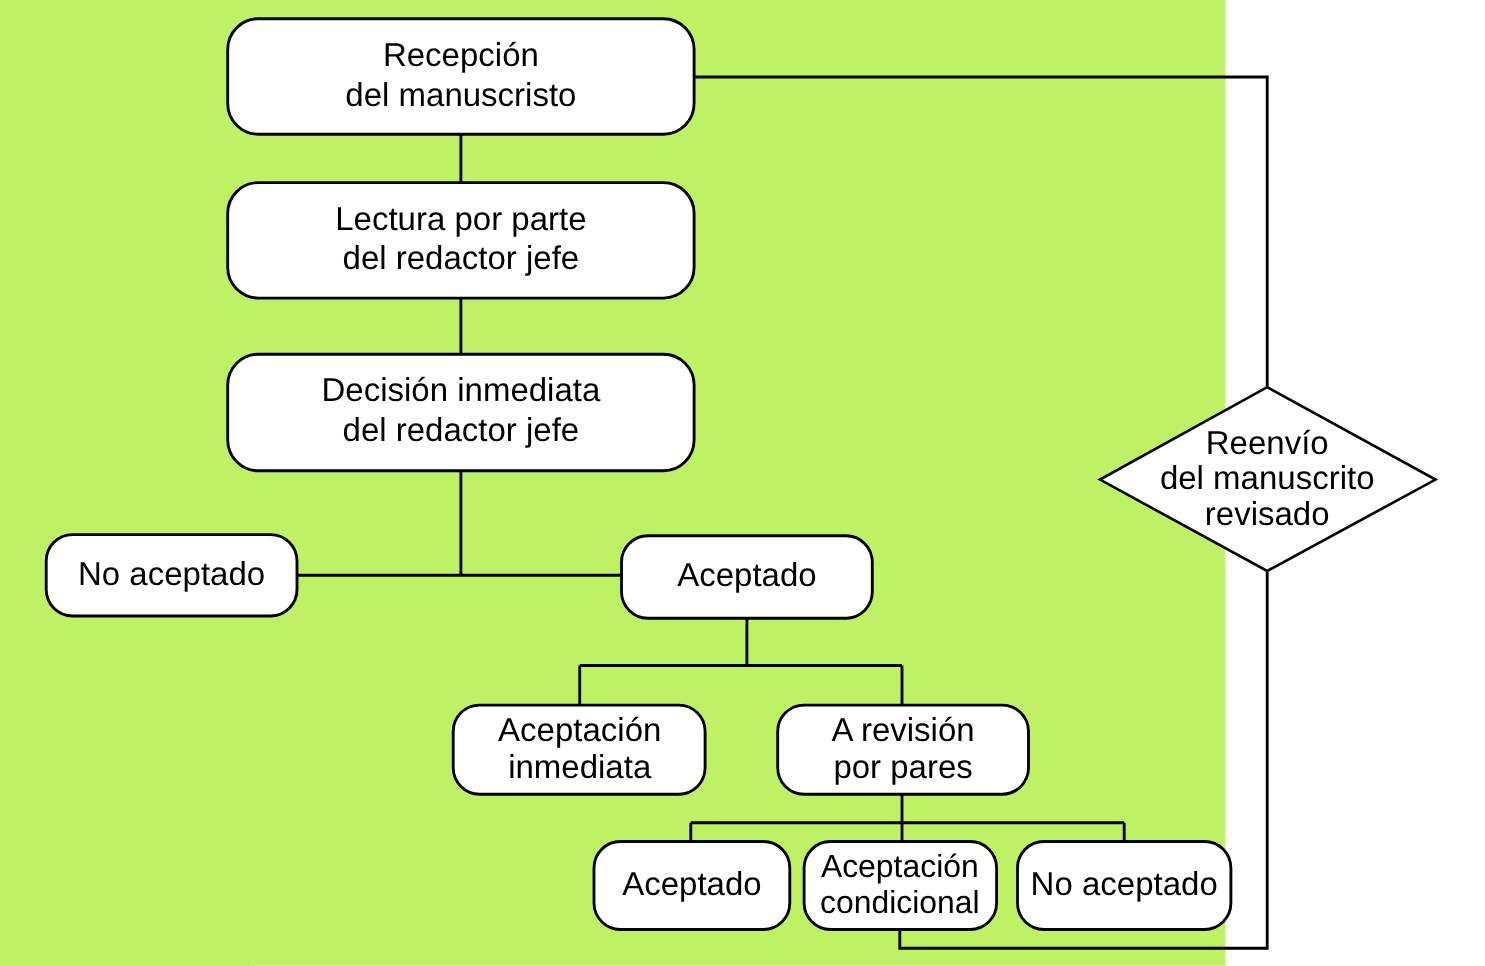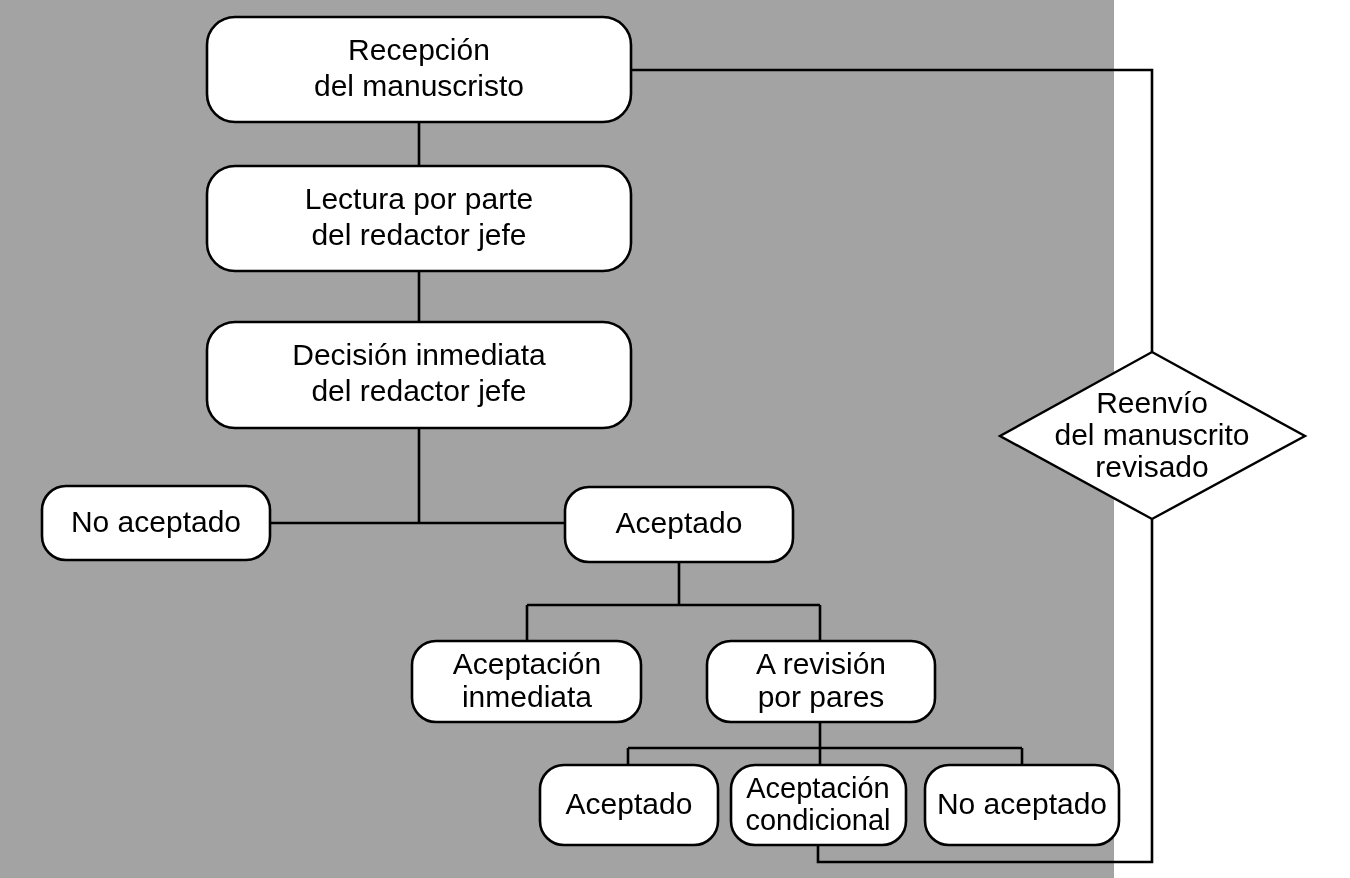--- a/index.html
+++ b/index.html
@@ -10,21 +10,21 @@
   body {
     width: 1350px;
     height: 878px;
     font-family: "Liberation Sans", sans-serif;
     overflow: hidden;
   }
   #flowchart-root {
     position: relative;
     width: 1114px;
     height: 878px;
-    background: #a3a3a3;
+    background: #bef264;
   }
   svg#flow-svg {
     display: block;
     width: 1350px;
     height: 878px;
   }
   .node-shape {
     fill: #ffffff;
     stroke: #000000;
     stroke-width: 2.6;

